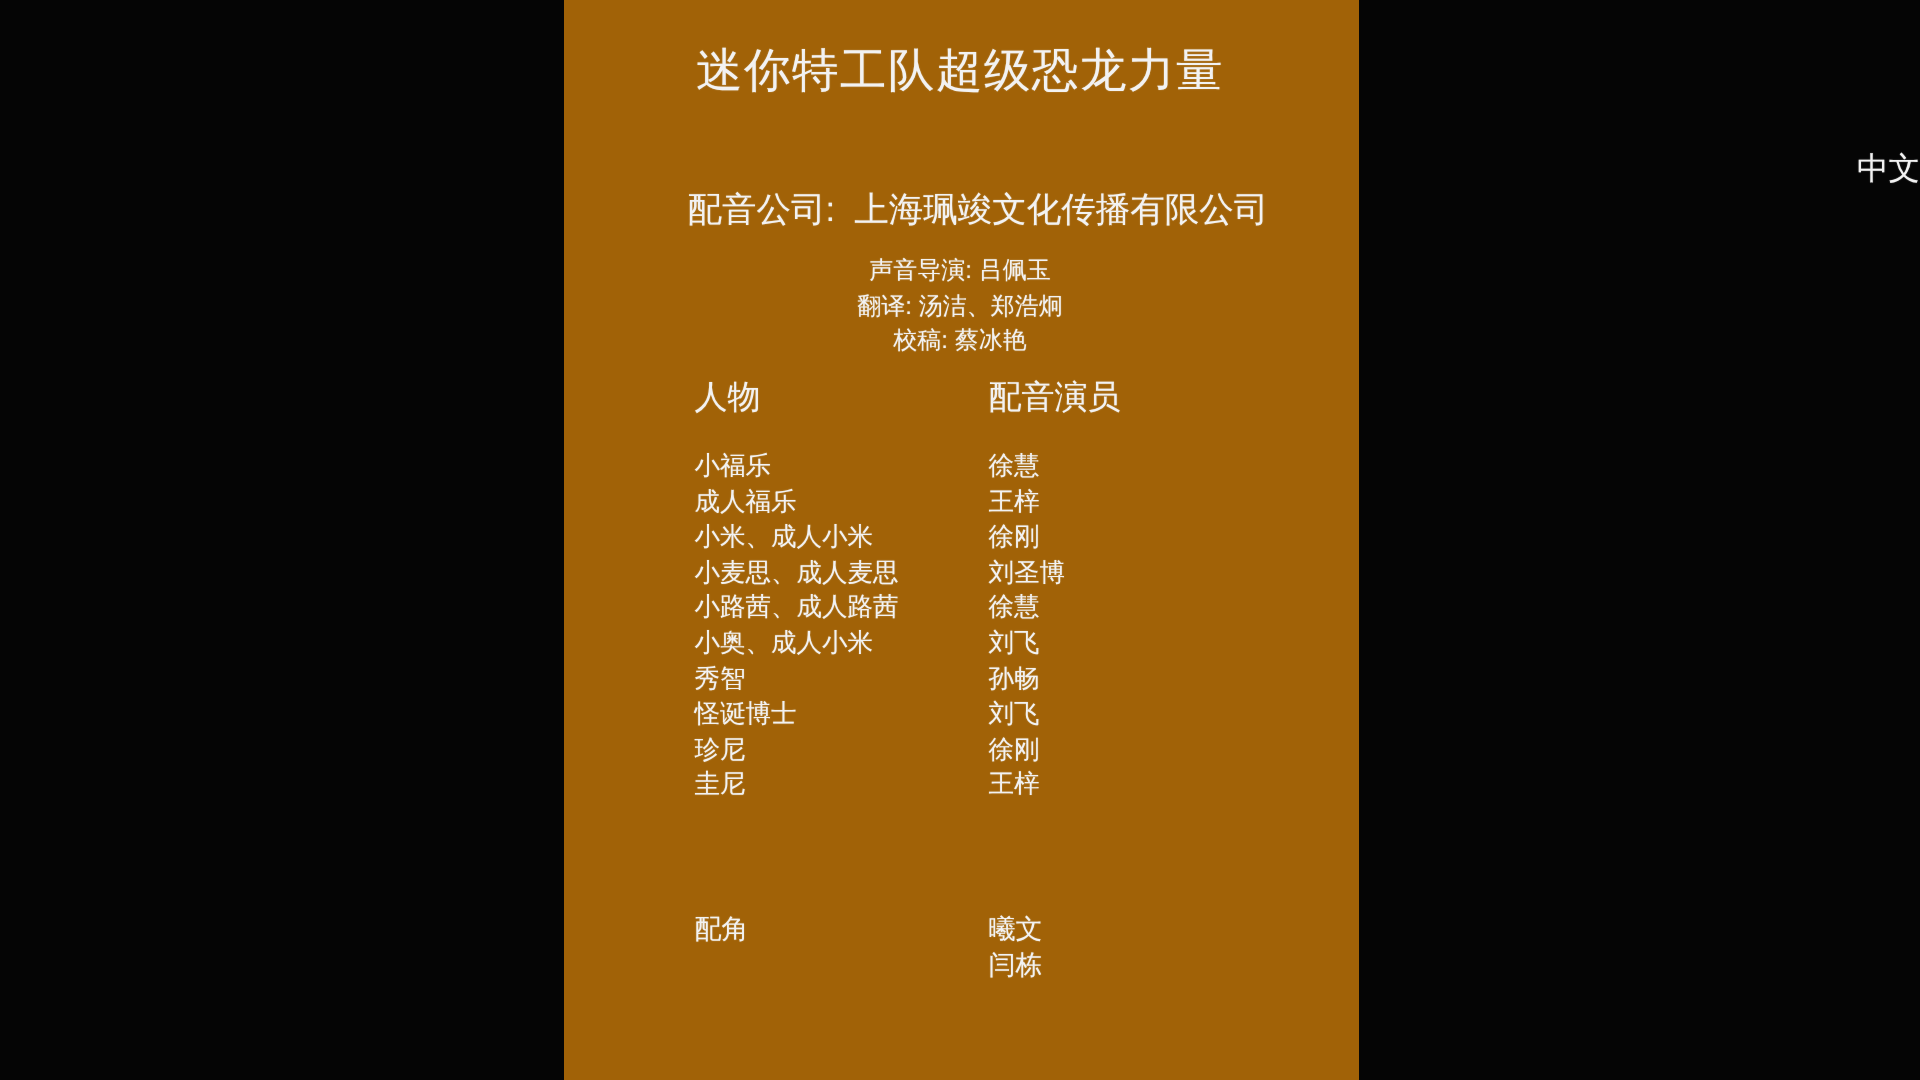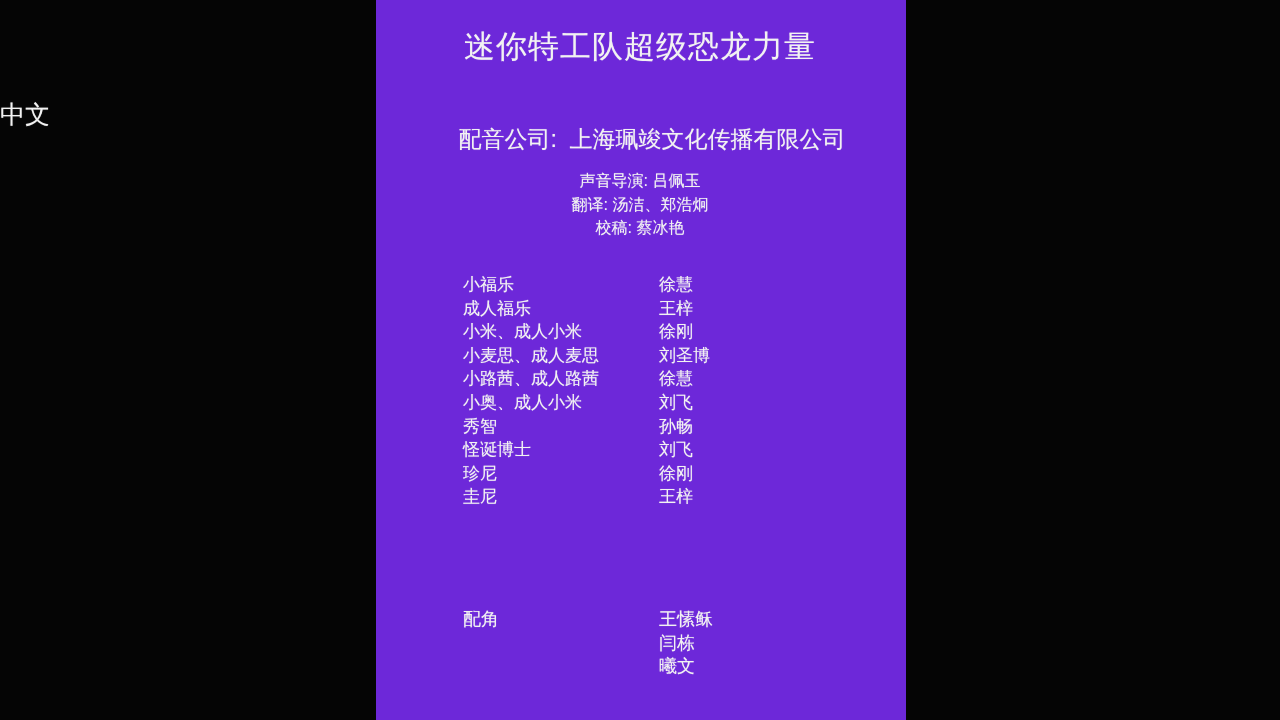--- a/index.html
+++ b/index.html
@@ -20,21 +20,21 @@
   .soft { text-shadow: 0 0 1px rgba(255,255,255,0.45); }
 
   .title {
     position: absolute; top: 26px; left: 0; width: 100%;
     text-align: center;
     font-size: 31px; letter-spacing: 1px;
     white-space: pre;
   }
   .lang {
     position: absolute; top: 98px; left: 0; width: 100%;
-    text-align: left; font-size: 25px;
+    text-align: right; font-size: 21px;
   }
   .company {
     position: absolute; top: 124px; left: 12px; width: 100%;
     text-align: center; font-size: 23px;
     white-space: pre;
   }
   .crew {
     position: absolute; top: 157px; left: 0; width: 100%;
     text-align: center; font-size: 16px; line-height: 23.5px; margin-top: 12px;
   }
@@ -51,37 +51,41 @@
   .cell.char { width: 196px; flex: none; white-space: pre; }
   .cell.actor { flex: 1; white-space: pre; }
   .supporting {
     position: absolute; left: 463px; top: 608px; width: 430px;
     display: flex; font-size: 18px; line-height: 23.5px;
   }
 </style>
 </head>
 <body>
 
-<div class="frame" style="background: #6d28d9; color: rgb(242, 242, 242);">
+<div class="frame" style="background: #a16207; color: rgb(242, 242, 242);">
   <div class="side-bar left" style="background: rgb(5, 5, 5);"></div>
   <div class="side-bar right" style="background: rgb(5, 5, 5);"></div>
 
   <div class="title soft">迷你特工队超级恐龙力量</div>
 
   <div class="lang soft">中文</div>
 
   <div class="company soft">配音公司:  上海珮竣文化传播有限公司</div>
 
   <div class="crew soft" id="crew-lines">
       <div class="crew-line soft">声音导演: 吕佩玉</div>
       <div class="crew-line soft">翻译: 汤洁、郑浩炯</div>
       <div class="crew-line soft">校稿: 蔡冰艳</div>
     </div>
 
   <div class="cast">
+    <div class="cast-head">
+      <span class="cell char soft">人物</span>
+      <span class="cell actor soft">配音演员</span>
+    </div>
     <div class="cast-rows" id="cast-rows">
         <div class="cast-row">
           <span class="cell char soft">小福乐</span>
           <span class="cell actor soft">徐慧</span>
         </div>
         <div class="cast-row">
           <span class="cell char soft">成人福乐</span>
           <span class="cell actor soft">王梓</span>
         </div>
         <div class="cast-row">
@@ -114,15 +118,15 @@
         </div>
         <div class="cast-row">
           <span class="cell char soft">圭尼</span>
           <span class="cell actor soft">王梓</span>
         </div>
       </div>
   </div>
 
   <div class="supporting">
     <span class="cell char soft">配角</span>
-    <div class="cell actor soft" id="supporting-actors"><div>王愫稣</div><div>闫栋</div><div>曦文</div></div>
+    <div class="cell actor soft" id="supporting-actors"><div>曦文</div><div>闫栋</div></div>
   </div>
 </div>
 
 </body></html>

